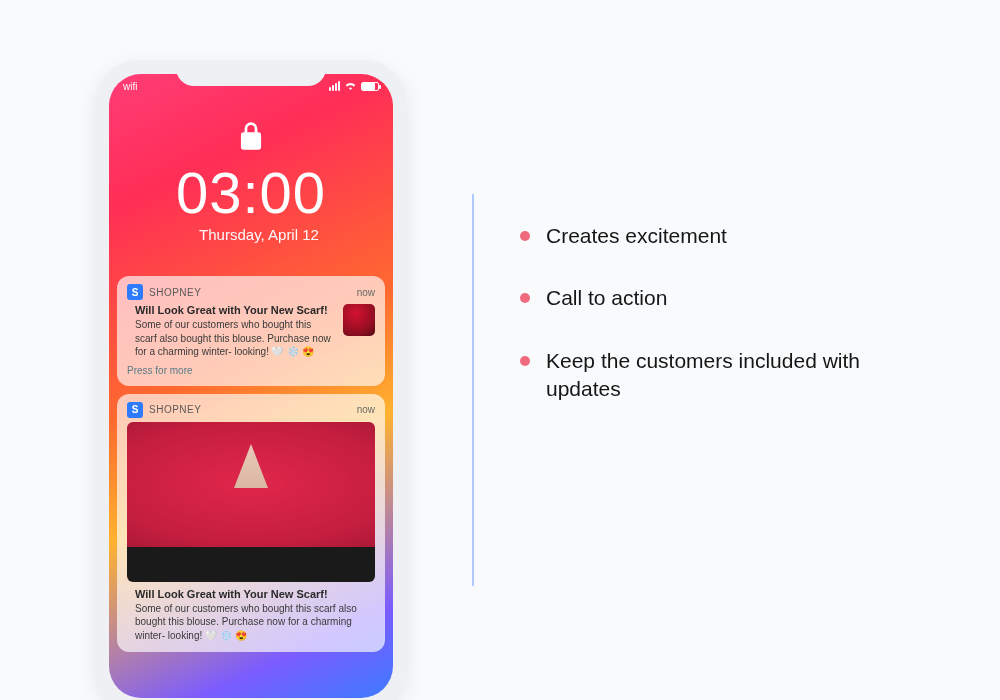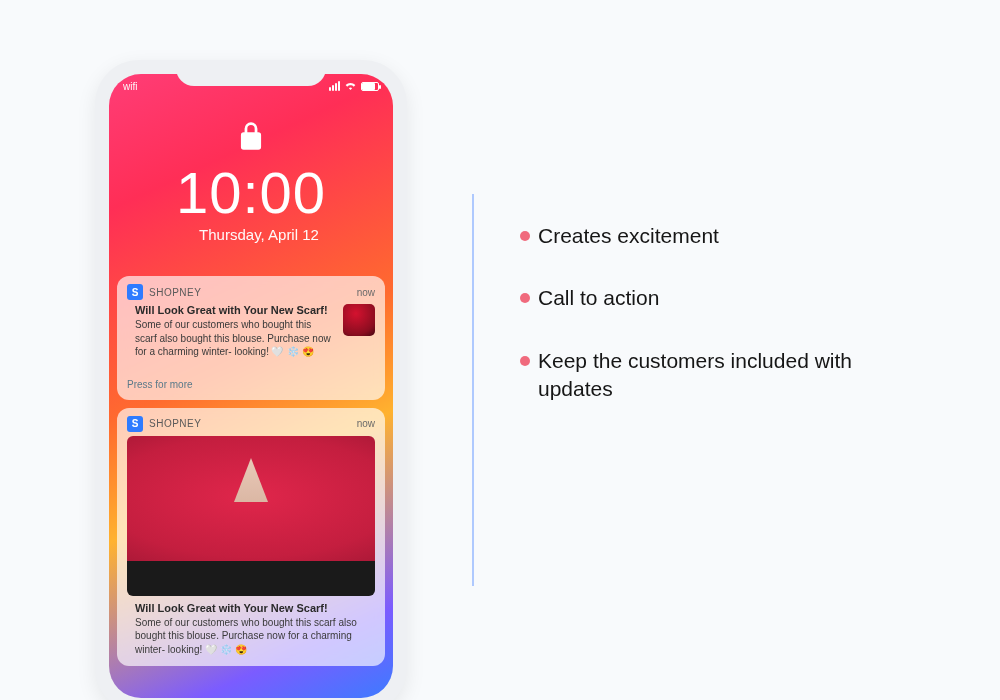--- a/index.html
+++ b/index.html
@@ -95,21 +95,21 @@
   }
   .card-head { display:flex; align-items:center; gap:6px; margin-bottom:4px; }
   .app-badge { width:16px; height:16px; background:#2f7bff; border-radius:3px; color:#fff; font-weight:700; font-size:10px; display:flex; align-items:center; justify-content:center; }
   .app-name { font-size:10px; letter-spacing:.5px; color:#5a5a5a;text-align:right; }
   .card-time { margin-left:auto; font-size:10px; color:#6a6a6a;padding-left:20px; }
   .card-row { display:flex; gap:8px; align-items:flex-start; }
   .card-text { flex:1;margin-left:8px; }
   .card-title { font-weight:600; color:#2a2a2a; font-size:11px; margin-bottom:2px; }
   .card-body-txt { font-size:10px; line-height:1.35; color:#3a3a3a; }
   .thumb { width:32px; height:32px; border-radius:5px; background: radial-gradient(circle at 40% 30%, #d4122f 0%, #8b0d20 70%, #450611 100%); flex-shrink:0; }
-  .press-more { font-size:10px; color:#5a7a8a; margin-top:20px; }
+  .press-more { font-size:10px; color:#5a7a8a; margin-top:6px; }
 
   .rich-img {
     width:100%;
     height:160px;
     border-radius:6px;
     margin-top:4px;
     background:
       linear-gradient(to top, #1a1a1a 0%, #1a1a1a 22%, transparent 22%),
       radial-gradient(ellipse 140% 90% at 50% 38%, #e0264b 0%, #c41e3f 42%, #a81836 60%, transparent 72%),
       linear-gradient(#d9dce0, #cfd3d8);
@@ -138,21 +138,21 @@
     opacity:.7;
   }
   .right {
     position:absolute;
     left:520px;
     top:186px;
     width:400px;
   }
   .headline { font-size:30px; font-weight:700; color:#111; margin-bottom:36px; }
   .bullets { list-style:none; }
-  .bullets li { display:flex; align-items:flex-start; gap:8px; font-size:21px; color:#161616; margin-bottom:34px; line-height:1.35; }
+  .bullets li { display:flex; align-items:flex-start; gap:16px; font-size:21px; color:#161616; margin-bottom:34px; line-height:1.35; }
   .dot { width:10px; height:10px; border-radius:50%; background:#f06a7d; flex-shrink:0; margin-top:9px; }
 </style>
 </head>
 <body>
 
 <div class="canvas">
   <div class="phone-wrap">
     <div class="phone">
       <div class="notch"></div>
       <div class="screen">
@@ -175,21 +175,21 @@
               </span>
           </span>
         </div>
 
         <div class="lock-area">
           <div class="lock-icon">
             <svg viewBox="0 0 24 30" width="22" height="28">
                 <path fill="#fff" d="M12 0a7 7 0 0 0-7 7v4H4a3 3 0 0 0-3 3v13a3 3 0 0 0 3 3h16a3 3 0 0 0 3-3V14a3 3 0 0 0-3-3h-1V7a7 7 0 0 0-7-7zm0 3a4 4 0 0 1 4 4v4H8V7a4 4 0 0 1 4-4z"></path>
               </svg>
           </div>
-          <div class="time">10:00</div>
+          <div class="time">03:00</div>
           <div class="date">Thursday, April 12</div>
         </div>
 
         <div class="notifs">
 
           <div class="card">
             <div class="card-head">
               <span class="app-badge">S</span>
               <span class="app-name">SHOPNEY</span>
               <span class="card-time">now</span>

